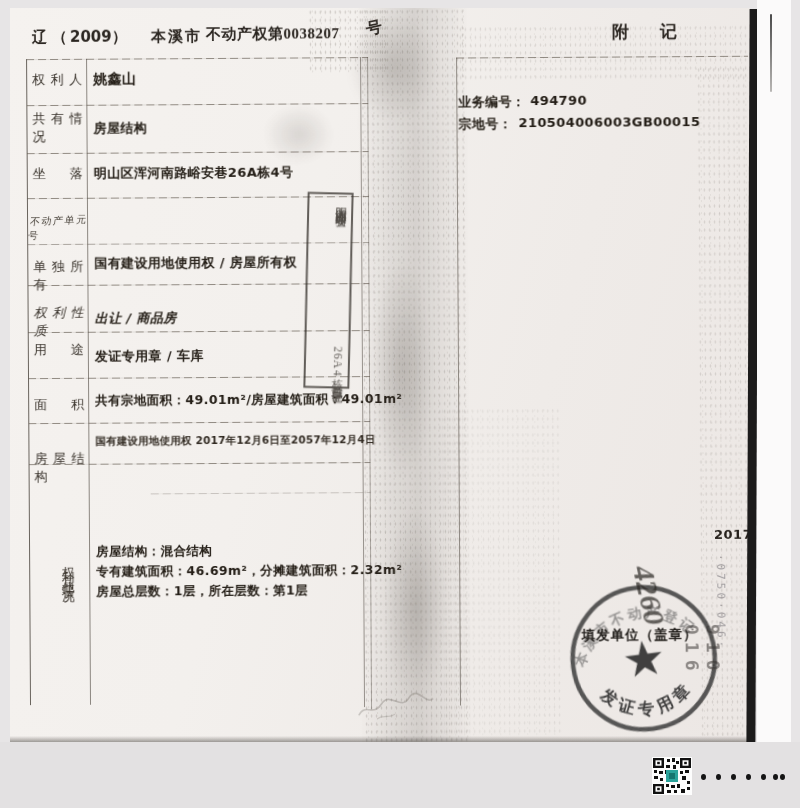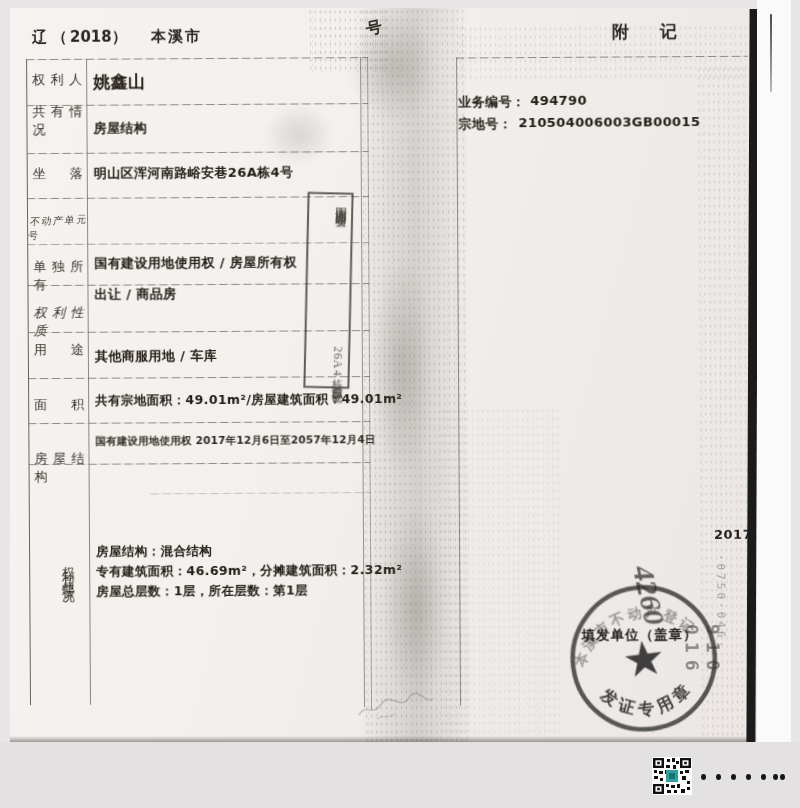--- a/index.html
+++ b/index.html
@@ -70,23 +70,24 @@
 </head>
 <body>
 
 <div class="canvas">
 
   <div class="paper">
     <div class="content">
 
       <span class="abs h-txt" style="left:24px;top:18px;">辽</span>
       <span class="abs h-txt" style="left:44px;top:18px;">（</span>
-      <span class="abs h-txt" style="left:62px;top:18px;font-family:'DejaVu Sans',sans-serif;">2018</span>
+      <span class="abs h-txt" style="left:62px;top:18px;font-family:'DejaVu Sans',sans-serif;">2009</span>
       <span class="abs h-txt" style="left:104px;top:18px;">）</span>
       <span class="abs h-txt" style="left:143px;top:18px;letter-spacing:2px;">本溪市</span>
+      <span class="abs h-txt" style="left:198px;top:16px;letter-spacing:.5px;">不动产权第0038207</span>
       <span class="abs h-txt" style="left:358px;top:10px;font-size:16px;transform:rotate(-12deg) skewX(-8deg);">号</span>
 
       <span class="abs h-txt" style="left:604px;top:14px;font-size:17px;">附</span>
       <span class="abs h-txt" style="left:652px;top:14px;font-size:17px;">记</span>
 
       <div class="hline" style="left:18px;top:49px;width:342px;"></div>
       <div class="vline" style="left:18px;top:49px;height:646px;"></div>
       <div class="vline" style="left:78px;top:49px;height:646px;opacity:.75;"></div>
       <div class="vline" style="left:352px;top:49px;height:650px;opacity:.65;"></div>
       <div class="vline" style="left:359px;top:49px;height:652px;opacity:.5;"></div>
@@ -99,36 +100,36 @@
       <div class="hline" style="left:18px;top:322px;width:342px;"></div>
       <div class="hline" style="left:18px;top:368px;width:342px;"></div>
       <div class="hline" style="left:18px;top:413px;width:342px;"></div>
       <div class="hline" style="left:18px;top:454px;width:342px;"></div>
       <div class="hline" style="left:140px;top:484px;width:220px;opacity:.35;"></div>
 
       <div class="hline" style="left:448px;top:50px;width:292px;"></div>
       <div class="vline" style="left:448px;top:50px;height:648px;opacity:.7;"></div>
 
       <span class="lbl" style="top:61px;">权利人</span>
-      <span class="lbl" style="top:93px;">共有情况</span>
+      <span class="lbl" style="top:100px;">共有情况</span>
       <span class="lbl" style="top:155px;">坐落</span>
       <span class="lbl lbl-sm" style="top:204px;">不动产单元号</span>
       <span class="lbl" style="top:248px;">单独所有</span>
       <span class="lbl" style="top:294px;font-style:italic;">权利性质</span>
       <span class="lbl" style="top:331px;">用途</span>
       <span class="lbl" style="top:386px;">面积</span>
       <span class="lbl" style="top:440px;">房屋结构</span>
       <span class="vert-label" style="left:48px;top:546px;height:125px;">权利其他状况</span>
 
-      <span class="val" style="top:61px;font-size:17px;">姚鑫山</span>
+      <span class="val" style="top:61px;font-size:14px;">姚鑫山</span>
       <span class="val" style="top:110px;">房屋结构</span>
       <span class="val" style="top:155px;">明山区浑河南路峪安巷26A栋4号</span>
       <span class="val" style="top:245px;">国有建设用地使用权 / 房屋所有权</span>
-      <span class="val" style="top:276px;">出让 / 商品房</span>
-      <span class="val" style="top:338px;">其他商服用地 / 车库</span>
+      <span class="val" style="top:300px;font-style:italic;">出让 / 商品房</span>
+      <span class="val" style="top:338px;">发证专用章 / 车库</span>
       <span class="val" style="top:383px;font-size:12.5px;">共有宗地面积：49.01m²/房屋建筑面积：49.01m²</span>
       <span class="val val-sm" style="top:425px;">国有建设用地使用权 2017年12月6日至2057年12月4日</span>
 
       <span class="val" style="top:534px;font-size:12.5px;">房屋结构：混合结构</span>
       <span class="val" style="top:554px;font-size:12.5px;">专有建筑面积：46.69m²，分摊建筑面积：2.32m²</span>
       <span class="val" style="top:574px;font-size:12.5px;">房屋总层数：1层，所在层数：第1层</span>
 
       <span class="val" style="left:450px;top:86px;">业务编号：</span>
       <span class="val" style="left:522px;top:86px;">494790</span>
       <span class="val" style="left:450px;top:108px;">宗地号：</span>

